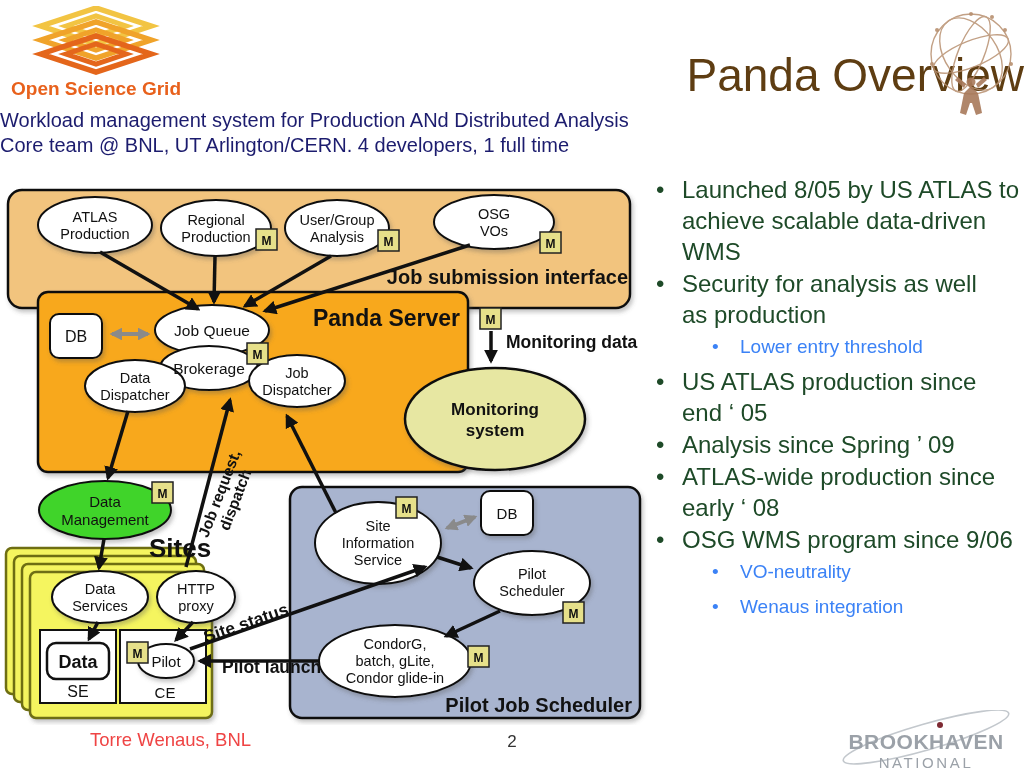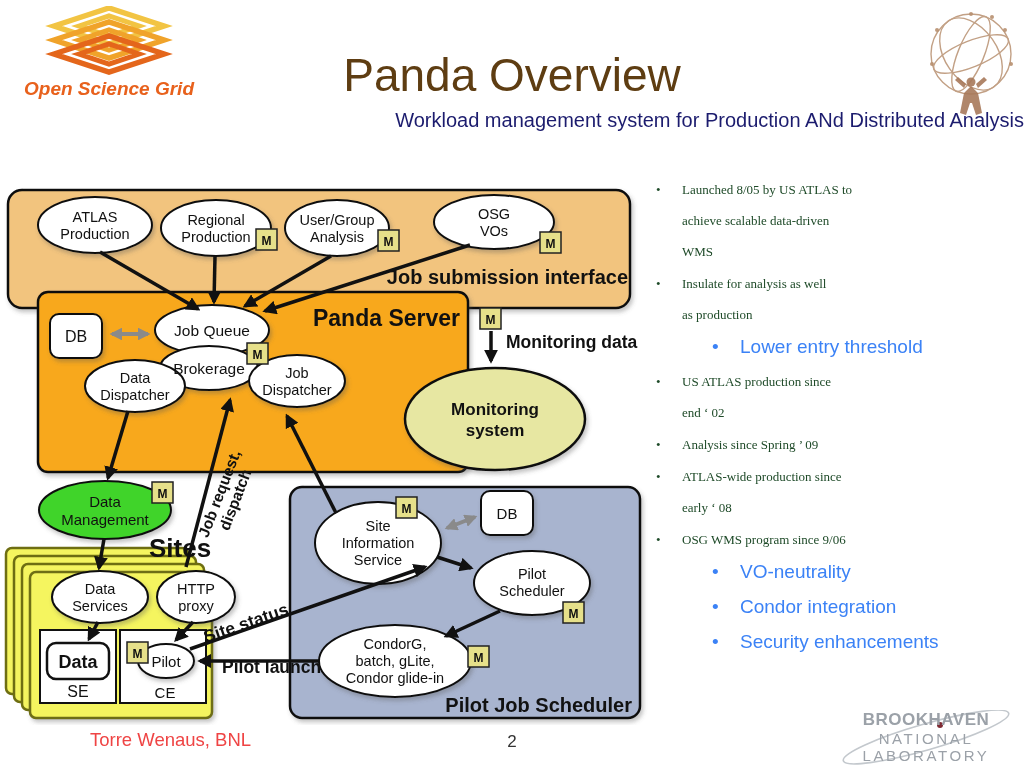--- a/index.html
+++ b/index.html
@@ -3,46 +3,46 @@
 <meta charset="utf-8">
 <style>
   html,body{margin:0;padding:0;}
   body{
     width:1024px;height:768px;position:relative;overflow:hidden;
     background:#ffffff;font-family:"Liberation Sans",sans-serif;
   }
   .abs{position:absolute;}
 
   
-  .osg-logo{left:24px;top:6px;width:170px;text-align:center;font-style:italic;}
+  .osg-logo{left:11px;top:6px;width:170px;text-align:center;}
   .osg-text{color:#E8611C;font-weight:bold;font-size:19px;margin-top:-2px;text-align:center;}
-  .slide-title{left:0;right:0;top:48px;text-align:center;font-size:46px;color:#5E3D12;letter-spacing:0px;}
-  .subtitle{left:0;right:0;top:108px;text-align:right;color:#1C1C6E;font-size:20px;line-height:25px;}
+  .slide-title{left:0;right:0;top:48px;text-align:right;font-size:46px;color:#5E3D12;letter-spacing:0px;}
+  .subtitle{left:0;right:0;top:108px;text-align:left;color:#1C1C6E;font-size:20px;line-height:25px;}
   .atlas-logo{right:2px;top:4px;width:102px;height:118px;}
 
   
   .bullets{left:648px;top:174px;width:374px;}
   .b{position:relative;white-space:pre-line;}
-  .b.lvl1{padding-left:34px;font-size:13px;line-height:31px;color:#1E4A28;margin-bottom:1px;font-family:Liberation Serif, serif;}
+  .b.lvl1{padding-left:34px;font-size:24px;line-height:31px;color:#1E4A28;margin-bottom:1px;}
   .b.lvl1::before{content:"\2022";position:absolute;left:8px;top:0;}
   .b.lvl2{margin-left:58px;padding-left:34px;font-size:19px;line-height:31px;color:#3b82f6;margin-bottom:4px;}
   .b.lvl2::before{content:"\2022";position:absolute;left:6px;top:0;}
 
   
   .diagram{left:0;top:175px;}
   .diagram text{font-family:"Liberation Sans",sans-serif;fill:#111;}
   .node-label{font-size:14.5px;}
   .box-label{font-weight:600;}
   .shadow{filter:url(#ds);}
 
   
   .author{left:90px;top:729px;font-size:18.5px;color:#ef4444;}
   .page-num{left:0;right:0;top:732px;text-align:center;font-size:17px;color:#333;}
   .bnl-logo{right:8px;top:710px;width:180px;height:56px;text-align:center;color:#9BA1A8;}
-  .bnl-l1{font-weight:bold;font-size:17px;letter-spacing:0.5px;margin-top:0;position:relative;}
+  .bnl-l1{font-weight:bold;font-size:21px;letter-spacing:0.5px;margin-top:20px;position:relative;}
   .bnl-l2{font-size:15px;letter-spacing:2.6px;position:relative;}
   .bnl-swoosh{left:0;top:0;width:180px;height:56px;}
 </style>
 </head>
 <body>
 
 <div class="slide">
 
   <div class="abs osg-logo">
     <svg width="150" height="70" viewBox="0 0 150 70">
@@ -54,20 +54,21 @@
         <path d="M20,48 L75,30 L130,48 L75,66 Z" stroke="#E4661B" stroke-width="5.5"></path>
         <path d="M45,48 L75,38 L105,48 L75,58 Z" stroke="#E4661B" stroke-width="5"></path>
       </g>
     </svg>
     <div class="osg-text">Open Science Grid</div>
   </div>
 
   <div class="abs slide-title">Panda Overview</div>
   <div class="abs subtitle">
     <div>Workload management system for Production ANd Distributed Analysis</div>
+    <div>Core team @ BNL, UT Arlington/CERN. 4 developers, 1 full time</div>
   </div>
 
   <svg class="abs atlas-logo" viewBox="0 0 102 118">
     <g stroke="#B89070" fill="none" stroke-width="1.4" opacity="0.85">
       <circle cx="51" cy="50" r="40"></circle>
       <ellipse cx="51" cy="50" rx="40" ry="13" transform="rotate(-22 51 50)"></ellipse>
       <ellipse cx="51" cy="50" rx="13" ry="40" transform="rotate(22 51 50)"></ellipse>
       <ellipse cx="51" cy="50" rx="40" ry="26" transform="rotate(55 51 50)"></ellipse>
     </g>
     <g fill="#B89070" opacity="0.9">
@@ -236,32 +237,31 @@
     </g>
     <g transform="translate(206,643) rotate(-19)">
       <text x="0" y="0" font-size="17.5" class="box-label">Site status</text>
     </g>
   </svg>
 
   <div class="abs bullets">
     <div class="b lvl1">Launched 8/05 by US ATLAS to
 achieve scalable data-driven
 WMS</div>
-    <div class="b lvl1">Insulate for analysis as well
+    <div class="b lvl1">Security for analysis as well
 as production</div>
     <div class="b lvl2">Lower entry threshold</div>
     <div class="b lvl1">US ATLAS production since
-end ‘ 02</div>
+end ‘ 05</div>
     <div class="b lvl1">Analysis since Spring ’ 09</div>
     <div class="b lvl1">ATLAS-wide production since
 early ‘ 08</div>
     <div class="b lvl1">OSG WMS program since 9/06</div>
     <div class="b lvl2">VO-neutrality</div>
-    <div class="b lvl2">Condor integration</div>
-    <div class="b lvl2">Security enhancements</div>
+    <div class="b lvl2">Wenaus integration</div>
   </div>
 
   <div class="abs author">Torre Wenaus, BNL</div>
   <div class="abs page-num">2</div>
 
   <div class="abs bnl-logo">
     <svg class="abs bnl-swoosh" viewBox="0 0 180 56">
       <ellipse cx="90" cy="27" rx="86" ry="13" fill="none" stroke="#C3C8CD" stroke-width="1.6" transform="rotate(-16 90 27)"></ellipse>
       <circle cx="104" cy="15" r="3" fill="#7E2A33"></circle>
     </svg>

